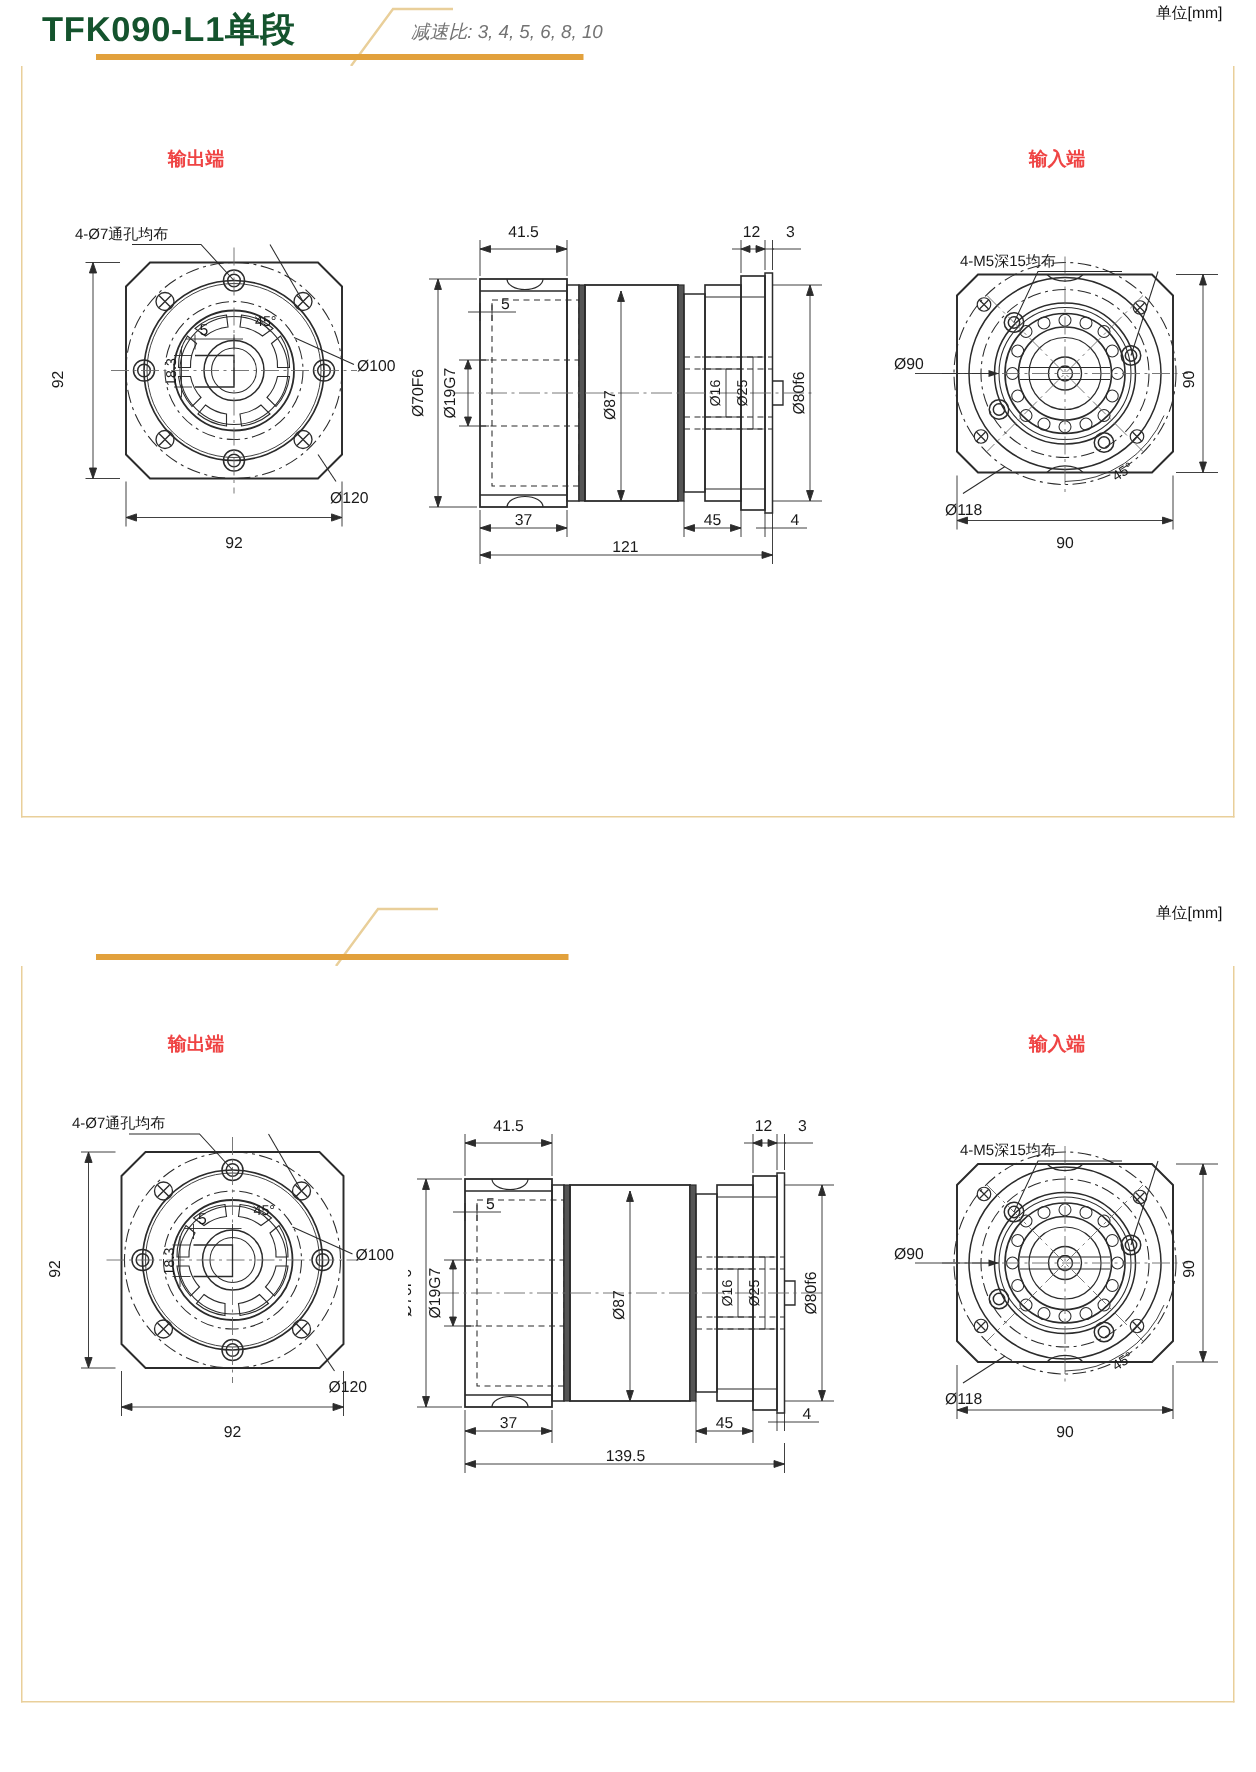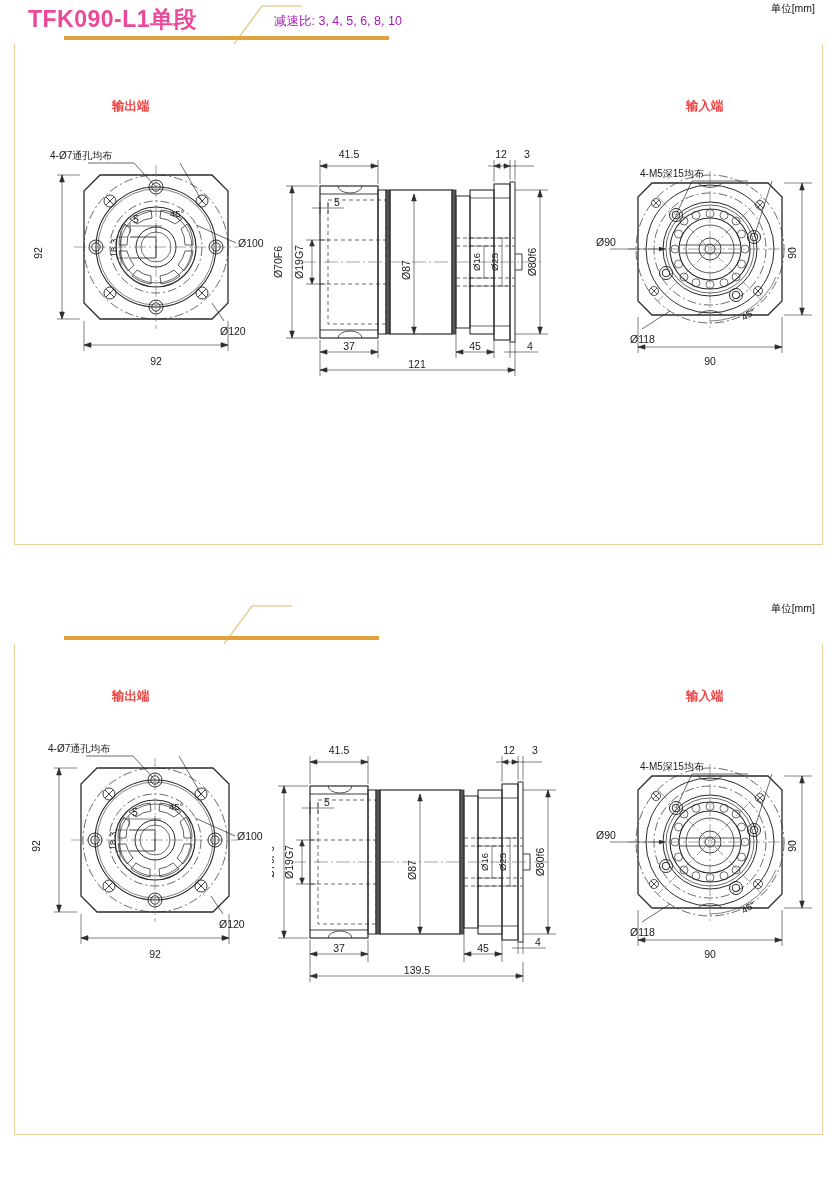--- a/index.html
+++ b/index.html
@@ -5,23 +5,23 @@
   html,body{margin:0;padding:0;background:#ffffff;}
   body{width:837px;height:1181px;position:relative;
        font-family:"Liberation Sans","DejaVu Sans",sans-serif;color:#1a1a1a;}
   .section{position:absolute;left:0;width:837px;}
   .sec1{top:0;height:590px;}
   .sec2{top:600px;height:581px;}
 
   
   .hdr{position:relative;height:45px;}
   .hdr-title{position:absolute;left:28px;top:4px;font-size:23px;font-weight:bold;
-             letter-spacing:.5px;color:#ec4899;white-space:nowrap;}
+             letter-spacing:.5px;color:#14532d;white-space:nowrap;}
   .hdr-underline{position:absolute;left:64px;top:36px;width:325px;height:4px;background:#e2a13c;}
-  .hdr-ratio{position:absolute;left:274px;top:13px;font-size:12.5px;color:#a21caf;white-space:nowrap;}
+  .hdr-ratio{position:absolute;left:274px;top:13px;font-size:12.5px;color:#737373;white-space:nowrap;font-style:italic;}
   .hdr-unit{position:absolute;right:22px;top:2px;font-size:10.5px;color:#111;white-space:nowrap;}
   .hdr-slash{position:absolute;left:232px;top:0;width:70px;height:45px;}
 
   
   .frame{position:absolute;left:14px;right:14px;border:1.5px solid #e9cf9a;
          border-top:none;background:#fff;}
   .sec1 .frame{top:44px;height:500px;}
   .sec2 .frame{top:44px;height:490px;}
   .frame-top-left{position:absolute;left:14px;top:44px;width:230px;height:1.5px;background:#e9cf9a;}
 

